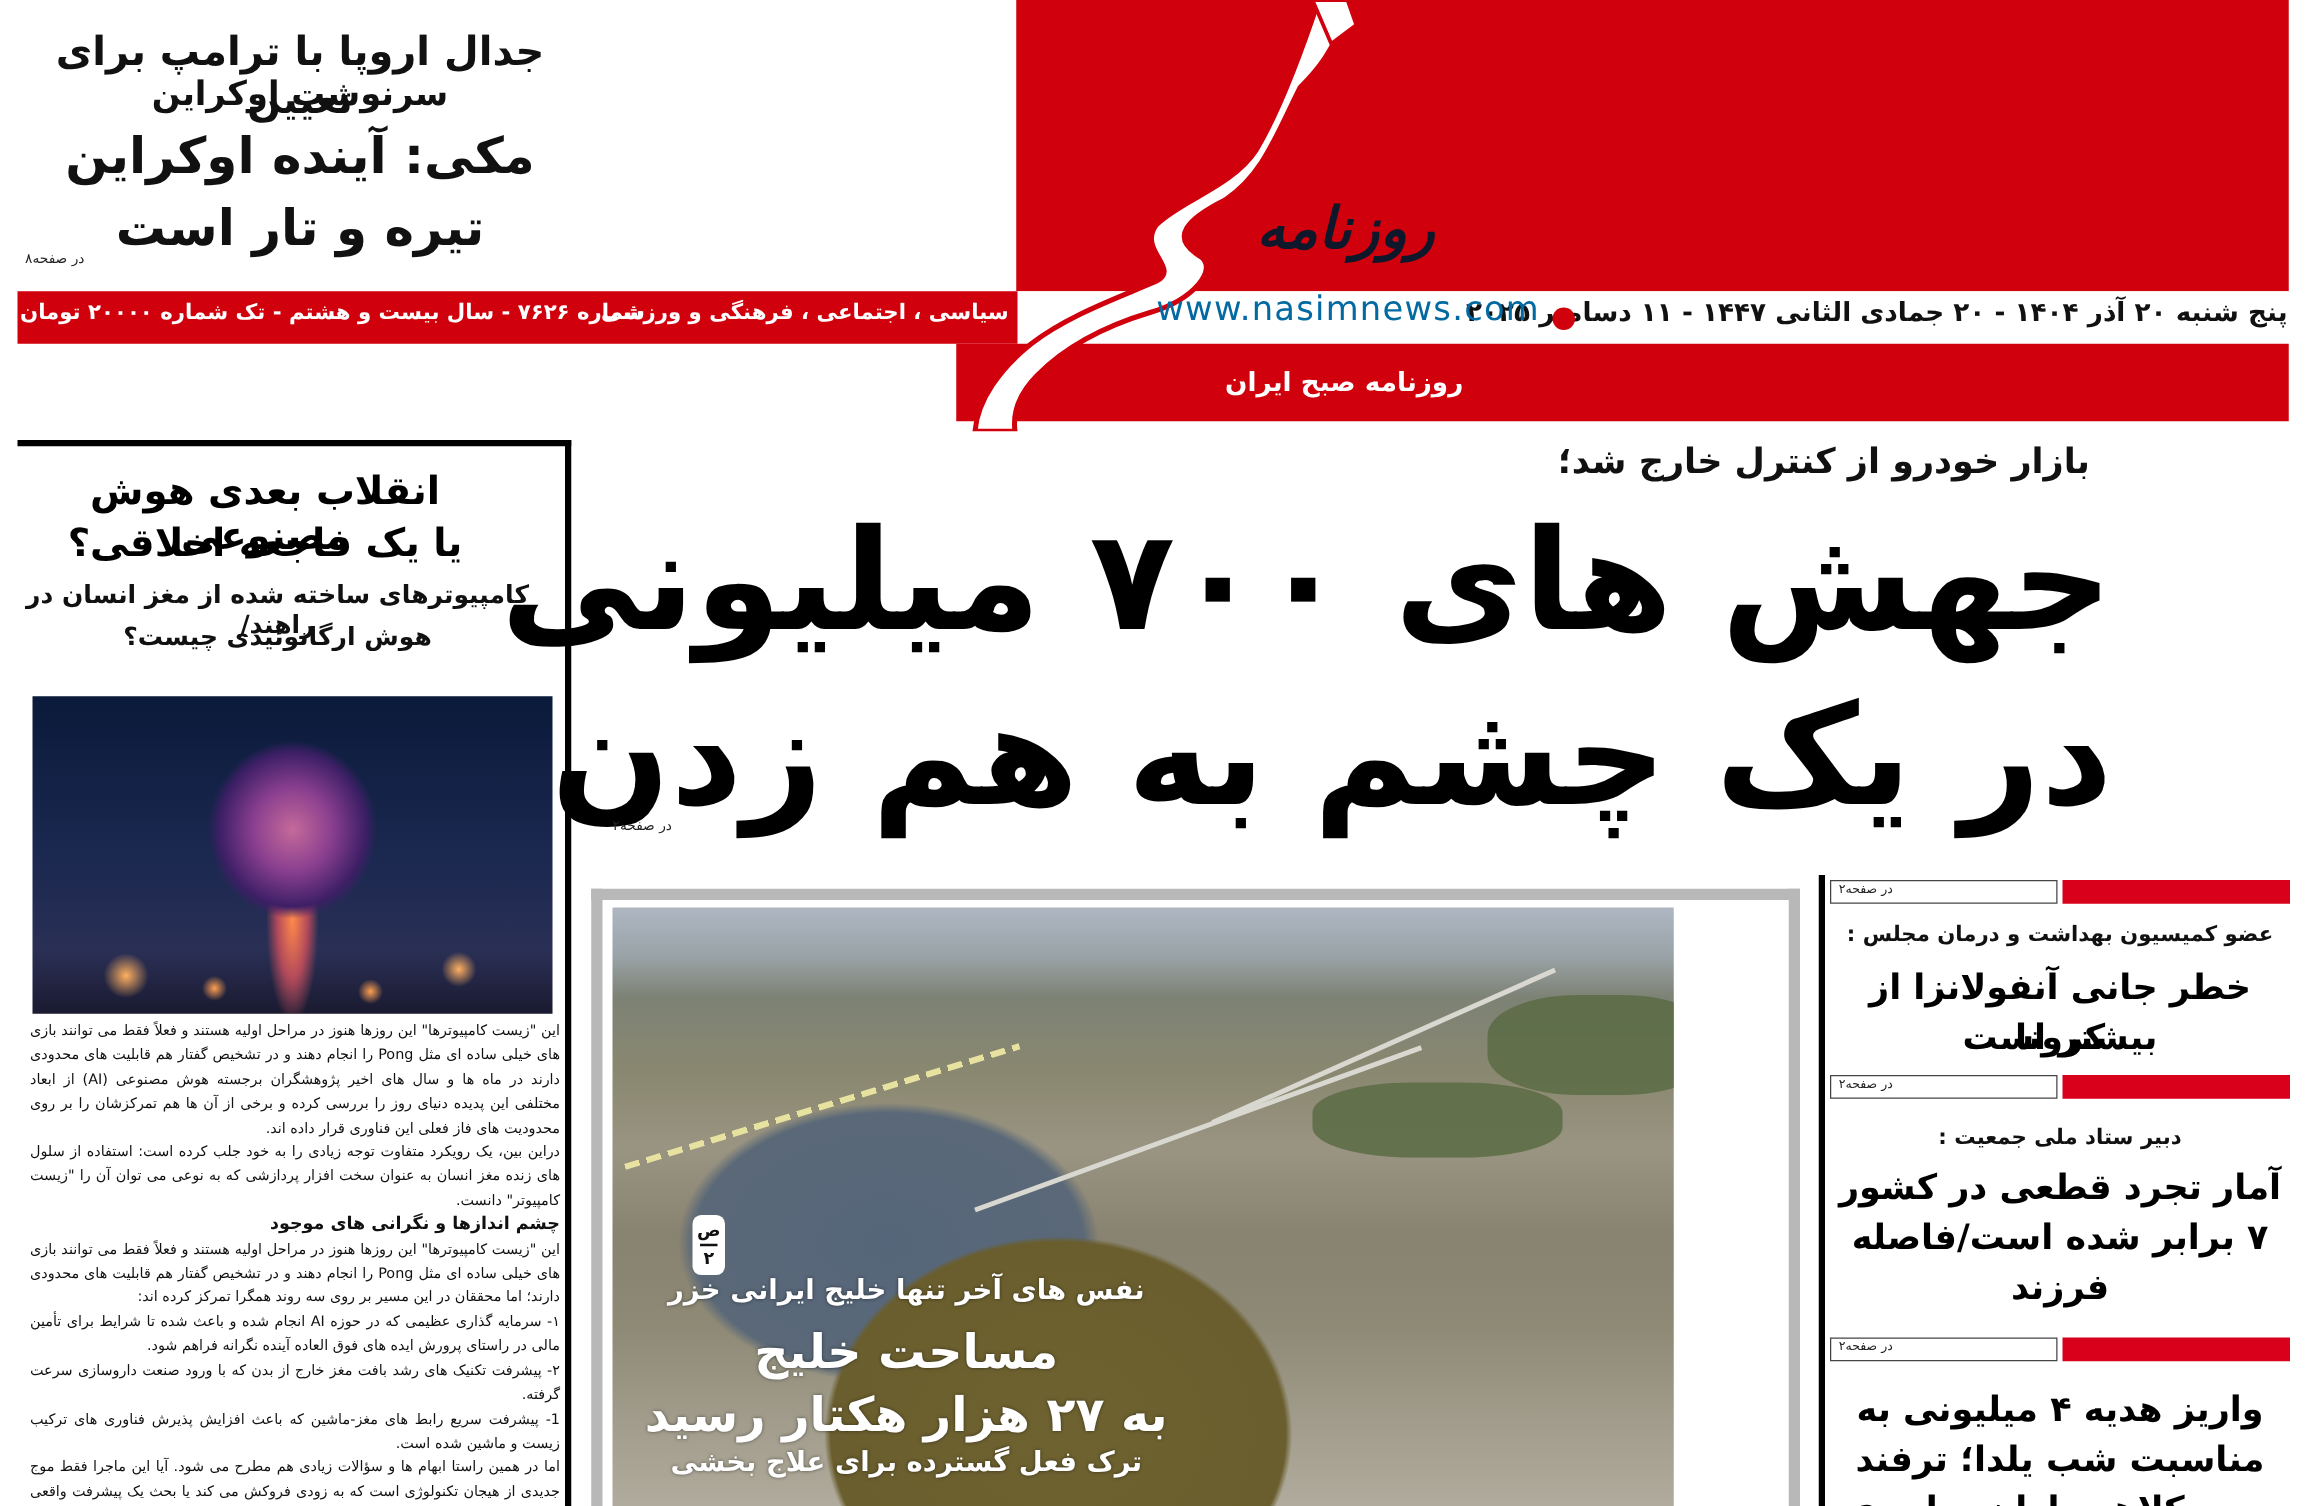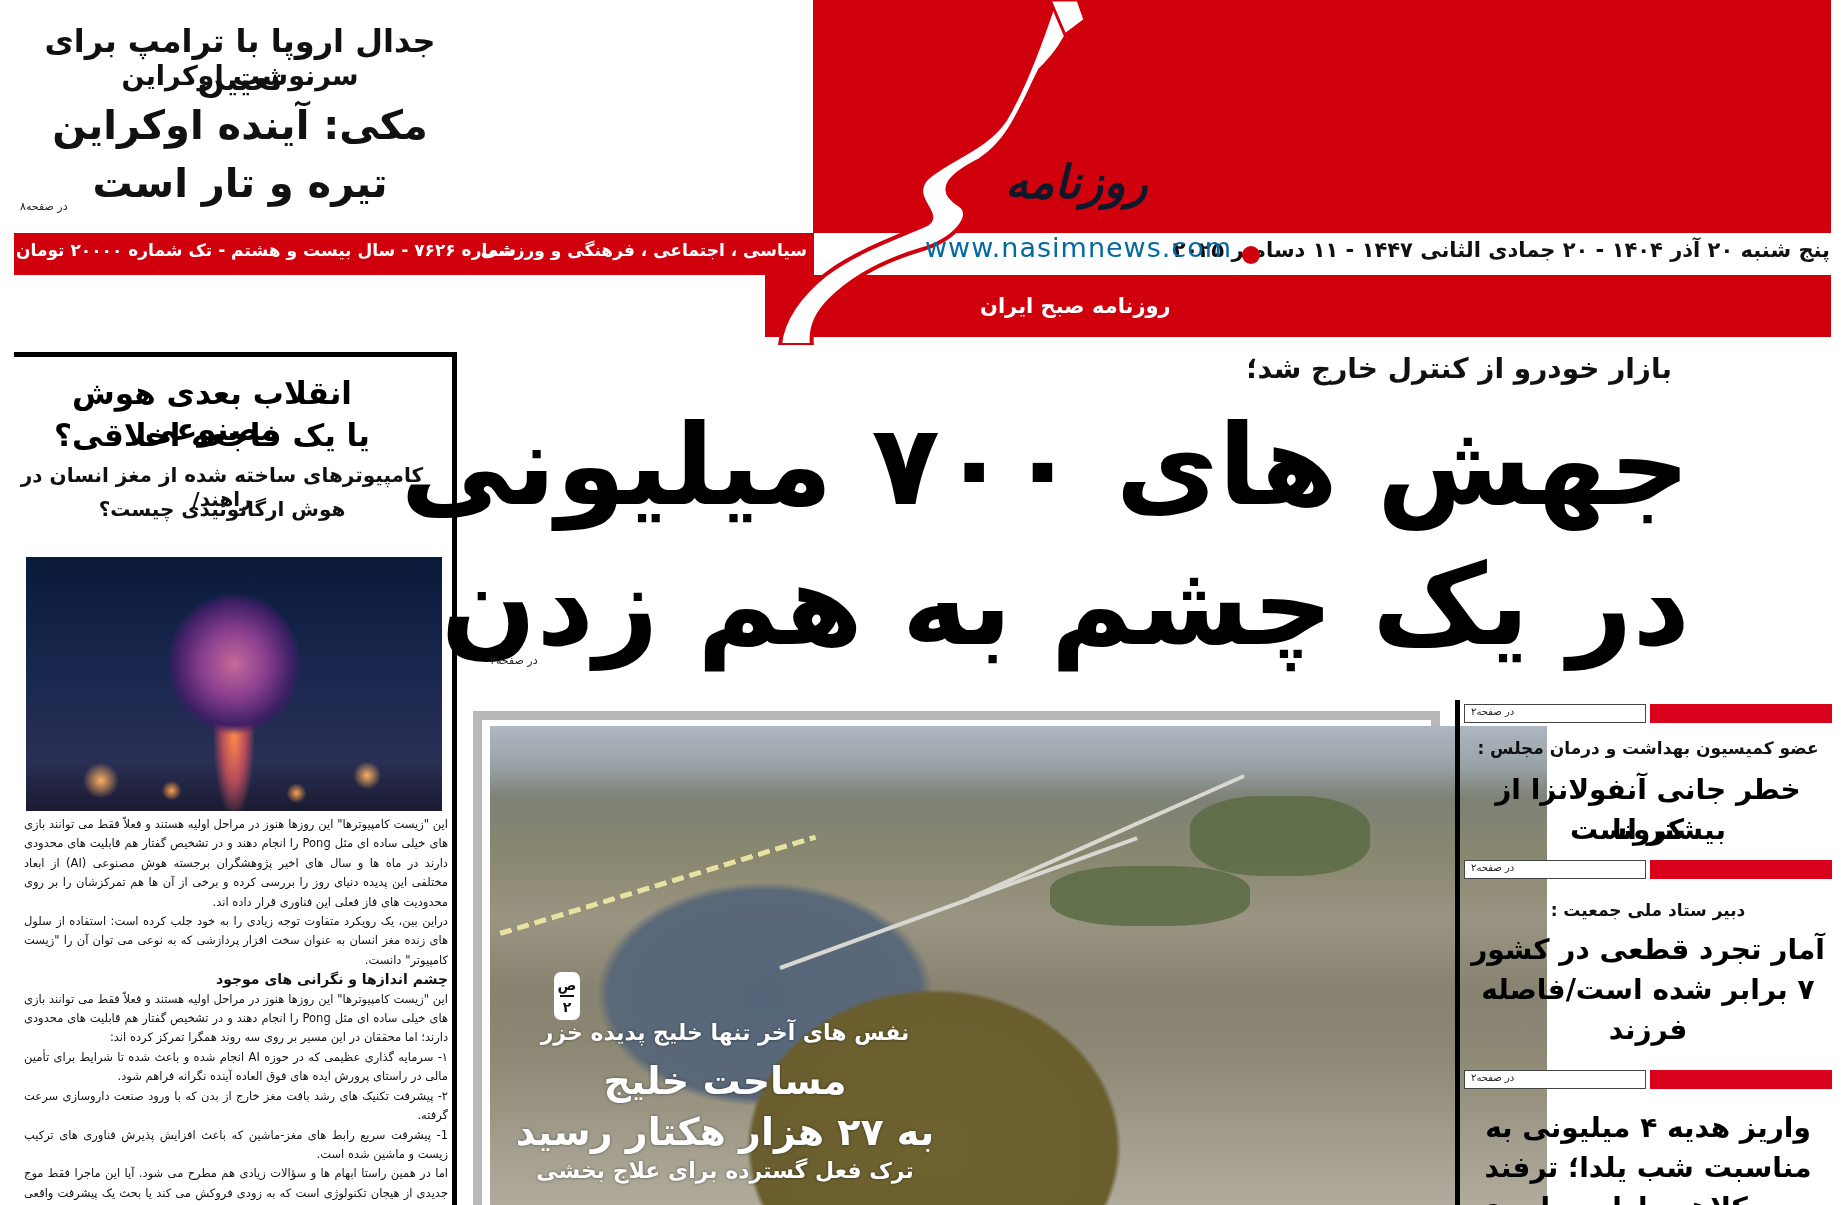--- a/index.html
+++ b/index.html
@@ -52,21 +52,21 @@
     .body-text .sub { font-weight: bold; font-size: 14px; text-align: right; }
 
     
     .kicker { position: absolute; right: 175px; top: 352px; font-size: 28px; font-weight: bold; color: #111; white-space: nowrap; }
     .headline { position: absolute; left: 560px; width: 1130px; text-align: center; font-weight: bold; color: #000; white-space: nowrap; letter-spacing: -1px; }
     .hl1 { top: 400px; font-size: 112px; }
     .hl2 { top: 540px; font-size: 112px; }
 
     
     .photo-frame { position: absolute; left: 473px; top: 711px; width: 967px; height: 494px; border: 9px solid #b8b8b8; border-bottom: none; background: #fff; }
-    .photo { position: absolute; left: 490px; top: 726px; width: 1057px; height: 479px; overflow: hidden;
+    .photo { position: absolute; left: 490px; top: 726px; width: 849px; height: 479px; overflow: hidden;
       background:
         radial-gradient(ellipse 260px 220px at 42% 88%, #6e6230 0%, #6a5e2e 70%, transparent 72%),
         radial-gradient(ellipse 240px 160px at 26% 56%, #56667a 0%, #5a6878 65%, transparent 70%),
         linear-gradient(180deg, #aeb7c2 0%, #9aa3a8 8%, #7d8275 15%, #8a8870 28%, #9a9482 40%, #888270 55%, #8e8a76 70%, #a09b8a 85%, #b0ab9c 100%);
     }
     .bridge { position: absolute; height: 4px; background: #d8d8d0; transform-origin: left center; }
     .buoys { position: absolute; height: 5px; background: repeating-linear-gradient(90deg, #e8e2a0 0 12px, transparent 12px 18px); transform-origin: left center; }
     .veg { position: absolute; background: #5b6b44; border-radius: 40%; opacity: 0.85; }
     .page-badge { position: absolute; left: 64px; top: 246px; width: 26px; height: 48px; background: #fff; border-radius: 7px; text-align: center; font-size: 14px; font-weight: bold; color: #111; line-height: 20px; padding-top: 3px; }
     .page-badge .bar { display: block; width: 14px; height: 2px; background: #111; margin: 0 auto; }
@@ -141,21 +141,21 @@
   <div class="veg" style="left:560px; top:140px; width:200px; height:60px;"></div>
   <div class="veg" style="left:700px; top:70px; width:180px; height:80px;"></div>
   <div class="bridge" style="left:290px; top:240px; width:380px; transform:rotate(-20deg);"></div>
   <div class="bridge" style="left:480px; top:170px; width:300px; transform:rotate(-24deg);"></div>
   <div class="buoys" style="left:10px; top:205px; width:330px; transform:rotate(-17deg);"></div>
   <div class="page-badge">
     <span>ص</span>
     <span class="bar"></span>
     <span>۲</span>
   </div>
-  <div class="cap cap1">نفس های آخر تنها خلیج پدیده خزر</div>
+  <div class="cap cap1">نفس های آخر تنها خلیج ایرانی خزر</div>
   <div class="cap cap2">مساحت خلیج</div>
   <div class="cap cap3">به ۲۷ هزار هکتار رسید</div>
   <div class="cap cap4">ترک فعل گسترده برای علاج بخشی</div>
 </div>
 
 <div class="right-col">
 
   <div class="rc-bar" style="top:4px;">
     <div class="box">
         <span>در صفحه۲</span>

